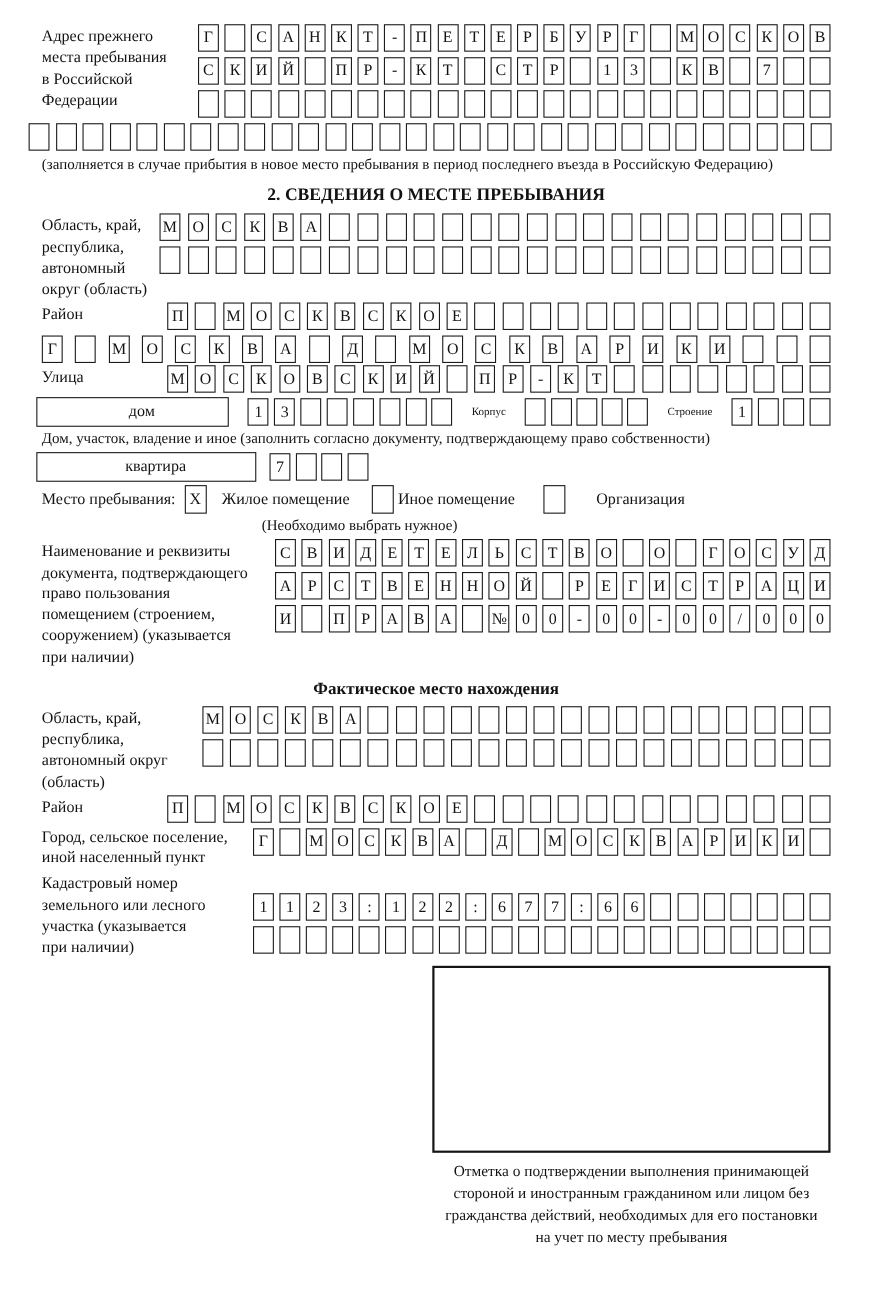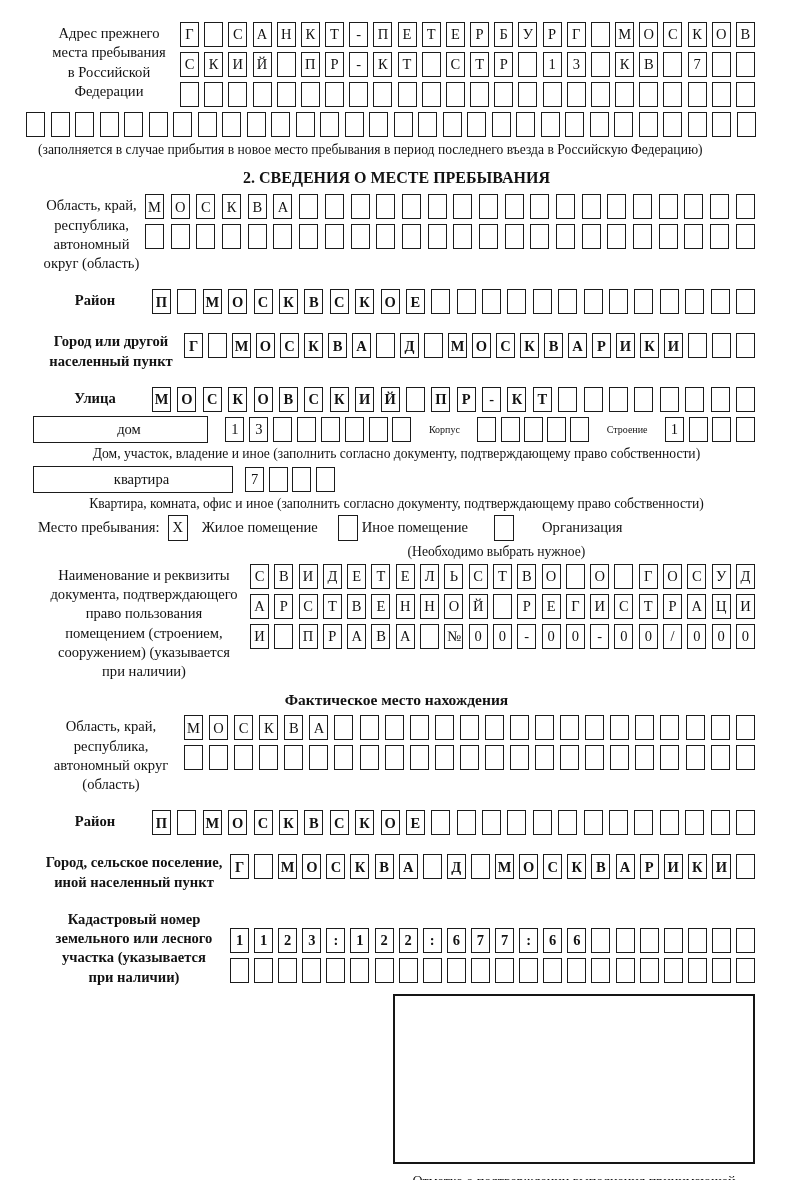--- a/index.html
+++ b/index.html
@@ -4,29 +4,29 @@
 <style>
   html,body{margin:0;padding:0;background:#fff;}
   body{
     width:800px;height:1180px;overflow:hidden;position:relative;
     font-family:"Liberation Serif","DejaVu Serif",serif;color:#121212;
     -webkit-font-smoothing:antialiased;
   }
   .page{padding:0 45px 0 38px;}
   .hdr{ text-align:right; margin:20px 0 0 0; font-size:15px; }
   .frow{display:flex;align-items:flex-start;}
-  .flabel{flex-shrink:0;font-size:14.6px;line-height:1.32;white-space:pre-line;padding-top:2px;text-align:center;}
+  .flabel{flex-shrink:0;font-size:14.6px;line-height:1.32;white-space:pre-line;padding-top:2px;}
   .gridcol{flex:1;display:flex;flex-direction:column;gap:5px;}
   .boxrow{display:flex;justify-content:space-between;}
   .cbox{
     width:19px;height:25px;box-sizing:border-box;border:1.6px solid #1b1b1b;
     display:flex;align-items:center;justify-content:center;
     font-size:14.5px;line-height:1;background:#fff;flex-shrink:0;
   }
-  .note{font-size:13.6px;text-align:center;}
+  .note{font-size:13.6px;}
   .note-c{font-size:13.6px;white-space:pre-line;line-height:1.5;}
   .h2{font-size:16px;font-weight:bold;text-align:center;margin:9px 0 7px 0;}
   .h3{font-size:15.5px;font-weight:bold;text-align:center;margin:10px 0 6px 0;}
   .field-box{
     box-sizing:border-box;border:1.6px solid #1b1b1b;height:27px;
     display:flex;align-items:center;justify-content:center;font-size:14.6px;flex-shrink:0;padding-left:17px;
   }
   .inline-label{font-size:10px;line-height:27px;flex-shrink:0;}
   .chk{
     width:20px;height:26px;box-sizing:border-box;border:1.6px solid #1b1b1b;
@@ -34,21 +34,21 @@
   }
   .stay-row{display:flex;align-items:center;margin-top:3px;font-size:14.6px;}
   .stamp-box{
     margin:7px 0 0 355px;width:362px;height:170px;box-sizing:border-box;
     border:2px solid #151515;background:#fff;
   }
   .stamp-caption{
     margin:8px 0 0 352px;width:368px;text-align:center;font-size:14px;
     line-height:1.42;white-space:pre-line;
   }
-  .mt2{margin-top:16px;font-weight:bold;}.mt3{margin-top:3px;}.mt4{margin-top:4px;}.mt5{margin-top:5px;}
+  .mt2{margin-top:2px;}.mt3{margin-top:3px;}.mt4{margin-top:4px;}.mt5{margin-top:5px;}
   .w186{width:186px;}.w112{width:112px;}.w90{width:90px;flex:none;}
 </style>
 </head>
 <body>
 
 <div class="page">
 
 
   <div class="frow" style="margin-top:22px;">
     <div class="flabel" style="width:142px;">Адрес прежнего
@@ -259,22 +259,20 @@
           <div class="cbox"></div>
           <div class="cbox"></div>
           <div class="cbox"></div>
           <div class="cbox"></div>
           <div class="cbox"></div>
         </div>
       </div>
   </div>
 
   <div class="frow mt2">
-    <div class="flabel" style="width:146px;">Город или другой
-населенный пункт</div>
     <div class="gridcol" style="padding-top:3px;">
         <div class="boxrow">
           <div class="cbox">Г</div>
           <div class="cbox"></div>
           <div class="cbox">М</div>
           <div class="cbox">О</div>
           <div class="cbox">С</div>
           <div class="cbox">К</div>
           <div class="cbox">В</div>
           <div class="cbox">А</div>
@@ -362,21 +360,20 @@
 
   <div class="frow mt4" style="margin-left:-5px;align-items:center;">
     <div class="field-box" style="width:200px;">квартира</div>
     <div class="boxrow w90" style="margin-left:12px;">
         <div class="cbox">7</div>
         <div class="cbox"></div>
         <div class="cbox"></div>
         <div class="cbox"></div>
       </div>
   </div>
-  <div class="note mt3">Квартира, комната, офис и иное (заполнить согласно документу, подтверждающему право собственности)</div>
 
   <div class="stay-row">
     <span>Место пребывания:</span>
     <span class="chk" style="margin-left:8px;">X</span>
     <span style="margin-left:14px;">Жилое помещение</span>
     <span class="chk" style="margin-left:20px;"></span>
     <span style="margin-left:4px;">Иное помещение</span>
     <span class="chk" style="margin-left:26px;"></span>
     <span style="margin-left:28px;">Организация</span>
   </div>

